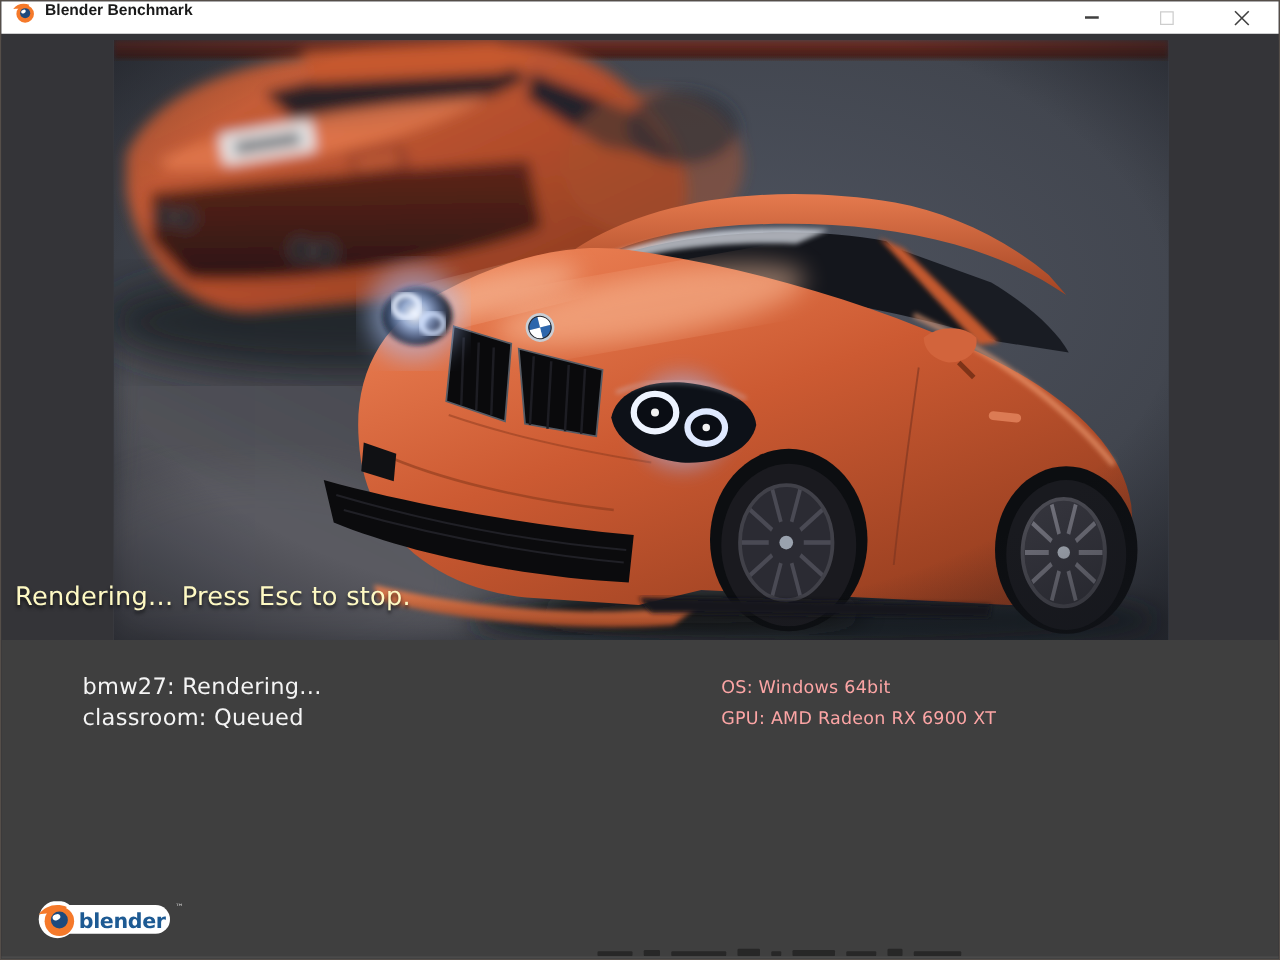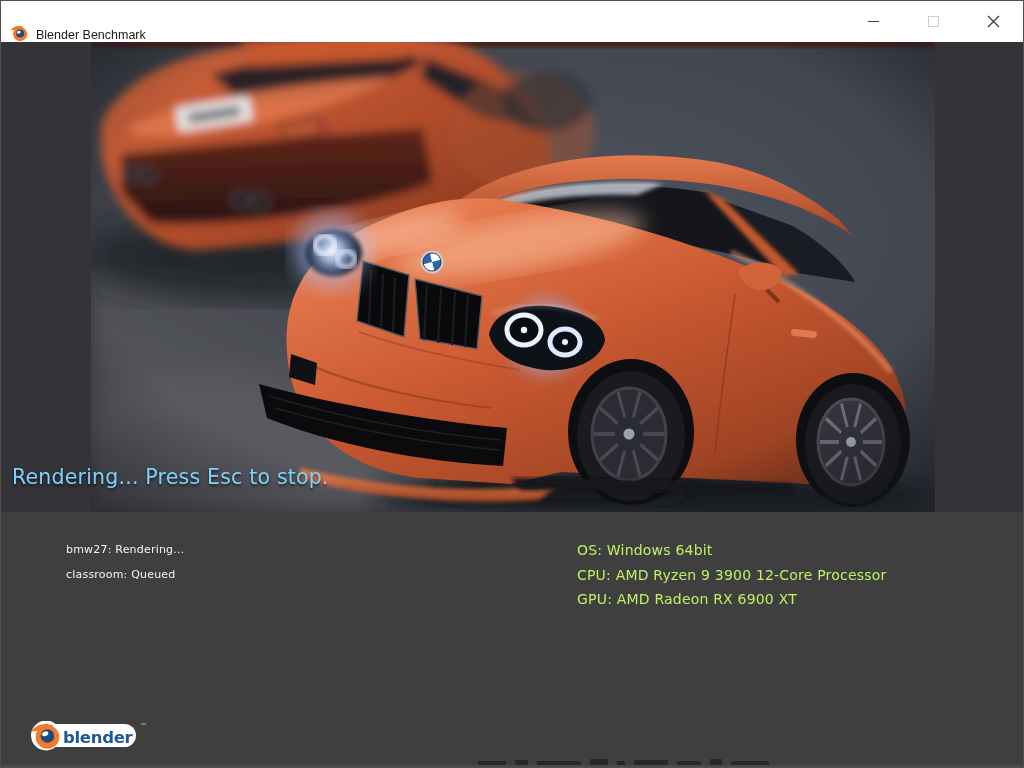--- a/index.html
+++ b/index.html
@@ -3,54 +3,54 @@
 <meta charset="utf-8">
 <style>
   html,body{margin:0;padding:0;background:#1e1e1e;}
   .app{
     position:relative;width:1024px;height:768px;box-sizing:border-box;
     background:#343438;border:1px solid #554e49;overflow:hidden;
     font-family:"DejaVu Sans",sans-serif;
   }
   
   .titlebar{
-    position:absolute;top:0;left:0;right:0;height:41px;background:#ffffff;
-    display:flex;align-items:flex-end;z-index:30;
+    position:absolute;top:0;left:0;right:0;height:26px;background:#ffffff;
+    display:flex;align-items:flex-start;z-index:30;font-weight:bold;
   }
   .tb-icon{margin-left:9px;width:18px;height:18px;flex:0 0 auto;}
   .tb-title{
     margin-left:8px;font-family:"Liberation Sans",sans-serif;
     font-size:12.5px;color:#1a1a1a;
   }
   .tb-controls{margin-left:auto;display:flex;height:100%;}
   .tb-btn{width:60px;height:100%;display:flex;align-items:center;justify-content:center;background:transparent;border:none;padding:0;}
   .glyph-min{width:11px;height:1.4px;background:#404040;}
   .glyph-max{width:9px;height:9px;border:1.3px solid #cdcdcd;background:#fff;}
   
   .content{position:absolute;top:31px;left:0;right:0;bottom:0;background:#343438;}
   .render-wrap{
     position:absolute;left:90px;top:0;width:844px;height:480px;
     background:#3c4049;overflow:hidden;
   }
   .render-wrap svg{display:block;}
   .render-overlay-text{
     position:absolute;left:11px;top:433px;z-index:10;
-    font-size:20.5px;color:#7dd3fc;letter-spacing:.2px;
+    font-size:20.5px;color:#fef9c3;letter-spacing:.2px;
     text-shadow:0 2px 3px rgba(0,0,0,.65);white-space:nowrap;
   }
   
   .status-panel{
     position:absolute;left:0;right:0;top:480px;bottom:0;background:#3f3f3f;
   }
   .queue-col{
     position:absolute;left:65px;top:26px;color:#f4f4f4;
-    font-size:11px;line-height:24.5px;letter-spacing:.2px;
+    font-size:18px;line-height:24.5px;letter-spacing:.2px;
   }
   .sys-col{
-    position:absolute;left:576px;top:26px;color:#bef264;
+    position:absolute;left:576px;top:26px;color:#fca5a5;
     font-size:14px;line-height:24.5px;letter-spacing:.2px;
   }
   .queue-col div,.sys-col div{white-space:nowrap;}
   
   .footer-logo{position:absolute;left:28px;top:209px;width:120px;height:30px;text-align:center;}
   .footer-logo svg{display:block;}
   
   .watermark{
     position:absolute;left:477px;bottom:2px;height:9px;
     display:flex;align-items:flex-end;gap:9px;opacity:.85;
@@ -300,21 +300,20 @@
 
     <div class="render-overlay-text">Rendering... Press Esc to stop.</div>
 
     <div class="status-panel">
       <div class="queue-col">
         <div>bmw27: Rendering...</div>
         <div>classroom: Queued</div>
       </div>
       <div class="sys-col">
         <div>OS: Windows 64bit</div>
-        <div>CPU: AMD Ryzen 9 3900 12-Core Processor</div>
         <div>GPU: AMD Radeon RX 6900 XT</div>
       </div>
 
       <div class="footer-logo">
         <svg width="120" height="30" viewBox="0 0 120 30">
           <rect x="15" y="3" width="92" height="23" rx="11.5" fill="#ffffff"></rect>
           <circle cx="17" cy="14.5" r="15" fill="#ffffff"></circle>
           <path d="M2,10.5 C7,3.5 16,1 24.5,4.5 L19,11 C12.5,9 7,10 2,10.5 Z" fill="#f5792a"></path>
           <circle cx="18.5" cy="16" r="11.8" fill="#f5792a"></circle>
           <circle cx="18.5" cy="15" r="6.8" fill="#1e4a7d"></circle>

